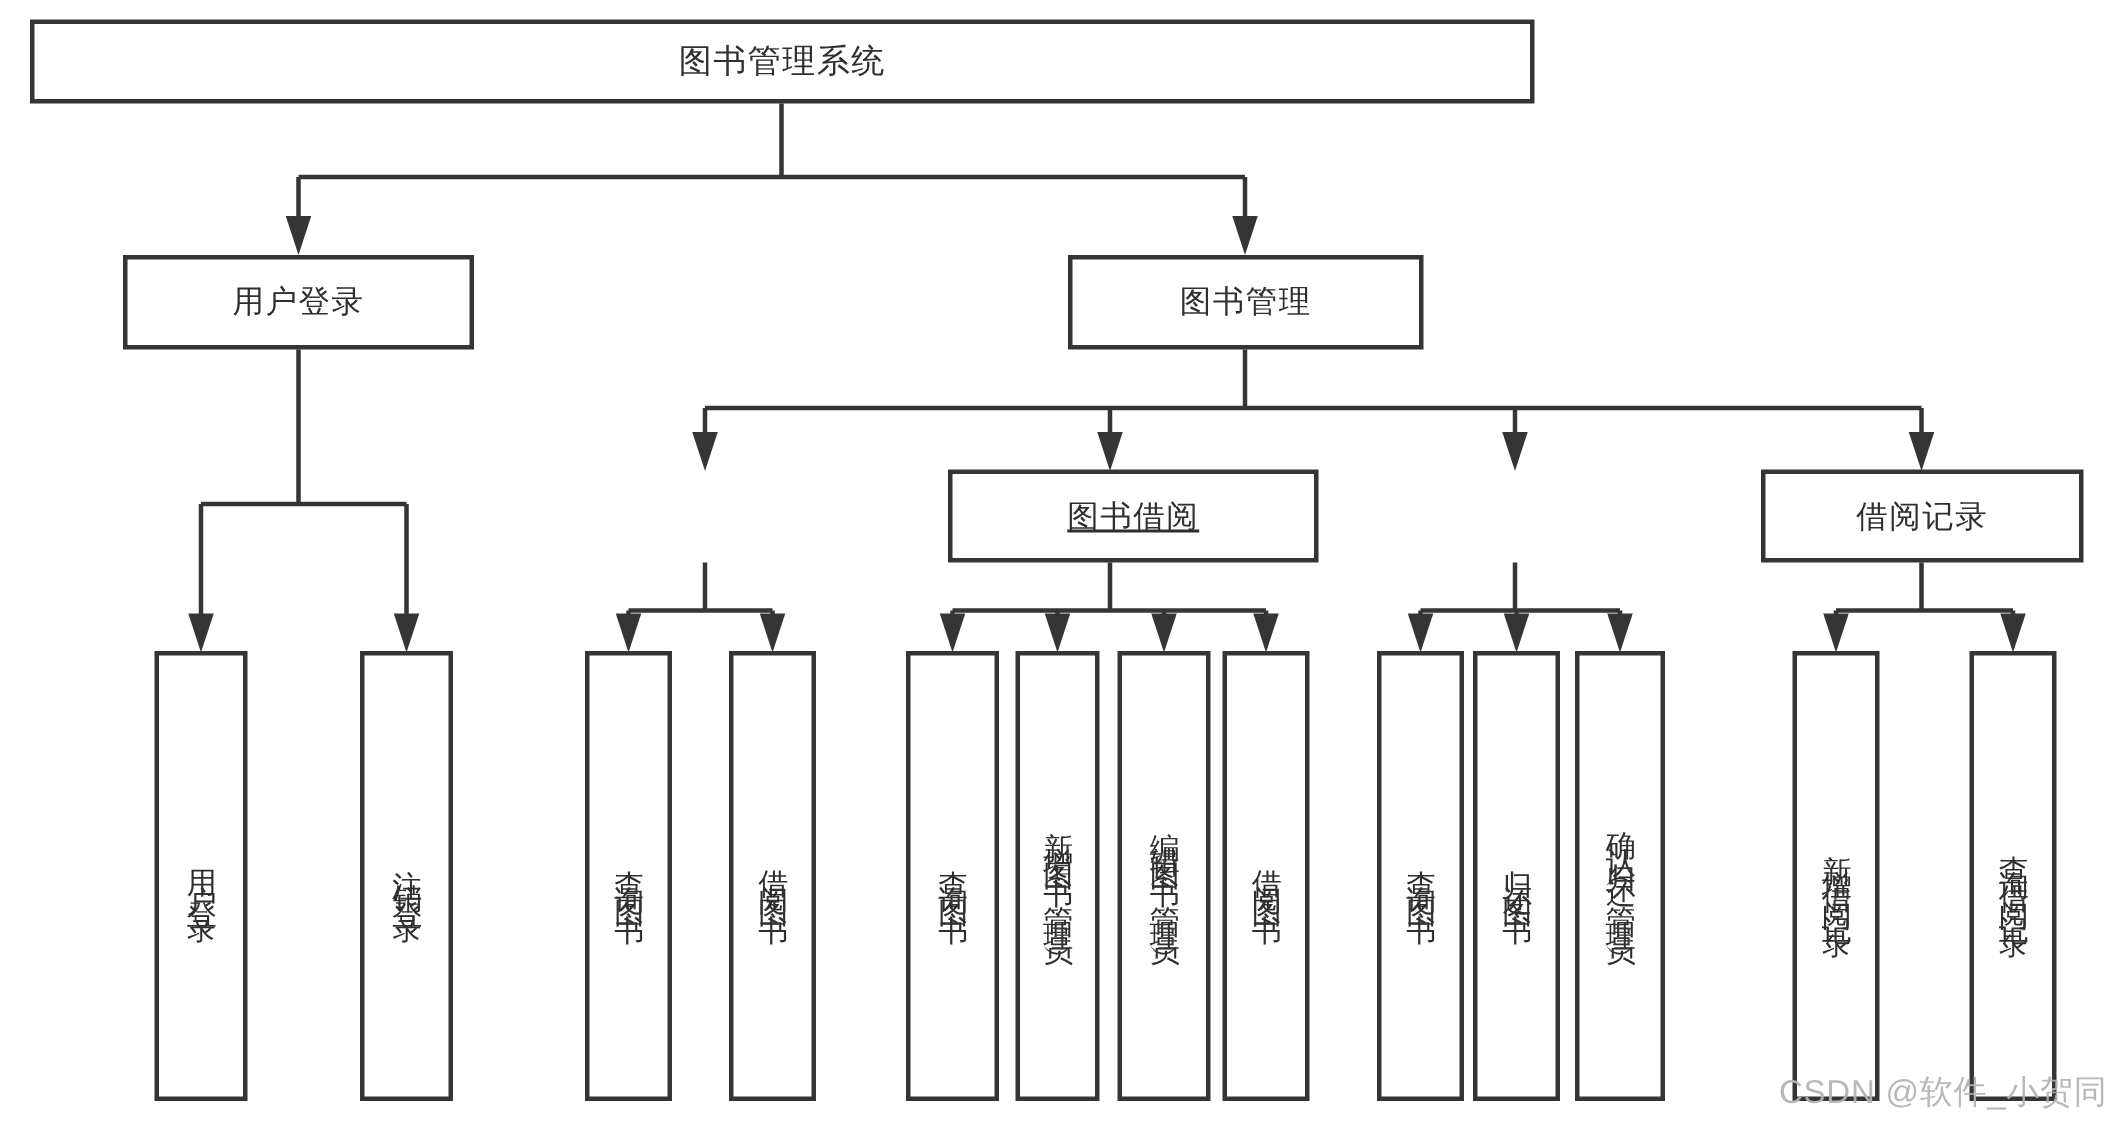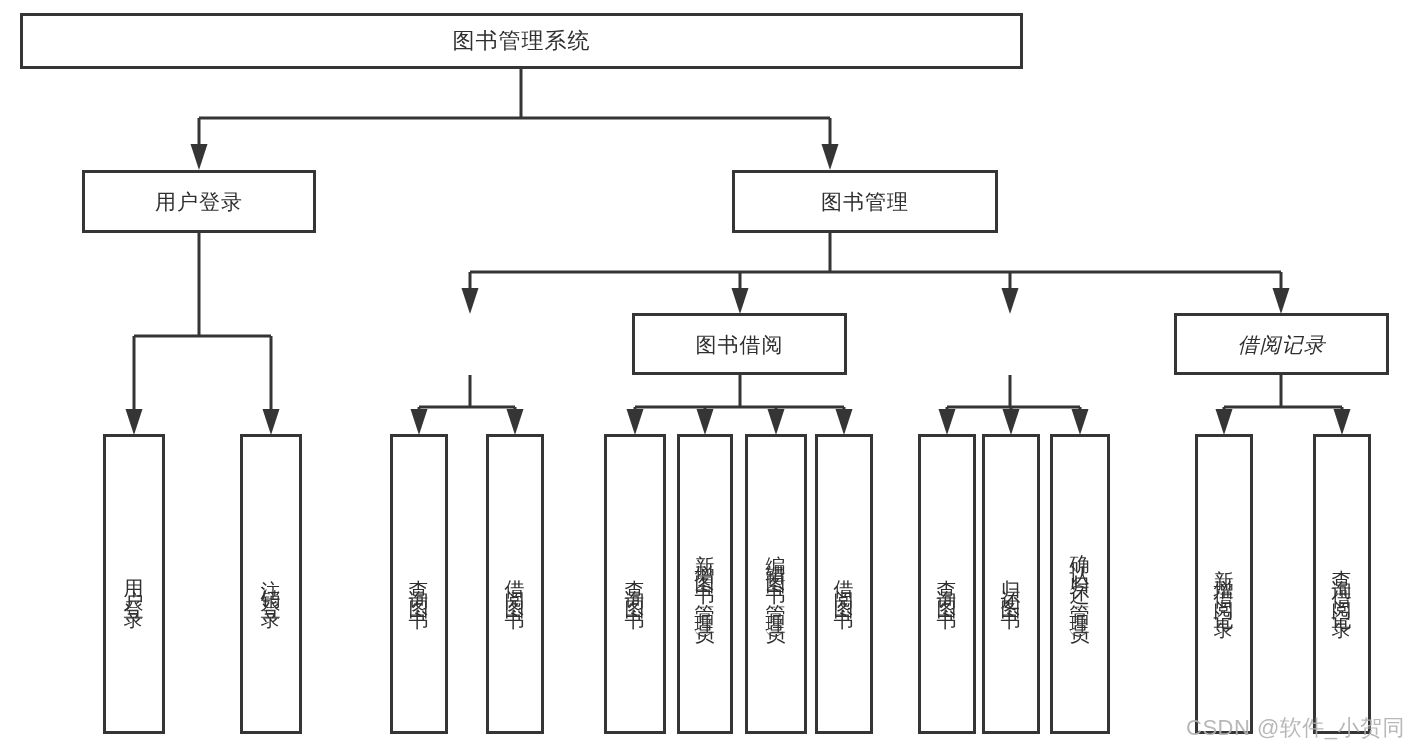--- a/index.html
+++ b/index.html
@@ -58,24 +58,24 @@
   }
 </style>
 </head>
 <body>
 
 <div class="canvas">
 
   <div class="box root" style="left:20px; top:13px; width:1003px; height:56px;">图书管理系统</div>
 
   <div class="box" style="left:82px; top:170px; width:234px; height:63px;">用户登录</div>
-  <div class="box" style="left:732px; top:170px; width:266px; height:63px;">图书管理</div>
+  <div class="box" style="left:712px; top:170px; width:237px; height:63px;">图书管理</div>
 
-  <div class="box" style="left:632px; top:313px; width:215px; height:62px;">图书借阅</div>
-  <div class="box" style="left:1174px; top:313px; width:215px; height:62px;font-style:italic;">借阅记录</div>
+  <div class="box" style="left:632px; top:313px; width:247px; height:62px;text-decoration:underline;">图书借阅</div>
+  <div class="box" style="left:1174px; top:313px; width:215px; height:62px;">借阅记录</div>
 
   <div class="box vbox" style="left:103px; top:434px; width:62px; height:300px;">
     <span>用户登录</span>
   </div>
   <div class="box vbox" style="left:240px; top:434px; width:62px; height:300px;">
     <span>注销登录</span>
   </div>
 
   <div class="box vbox" style="left:390px; top:434px; width:58px; height:300px;">
     <span>查询图书</span>

